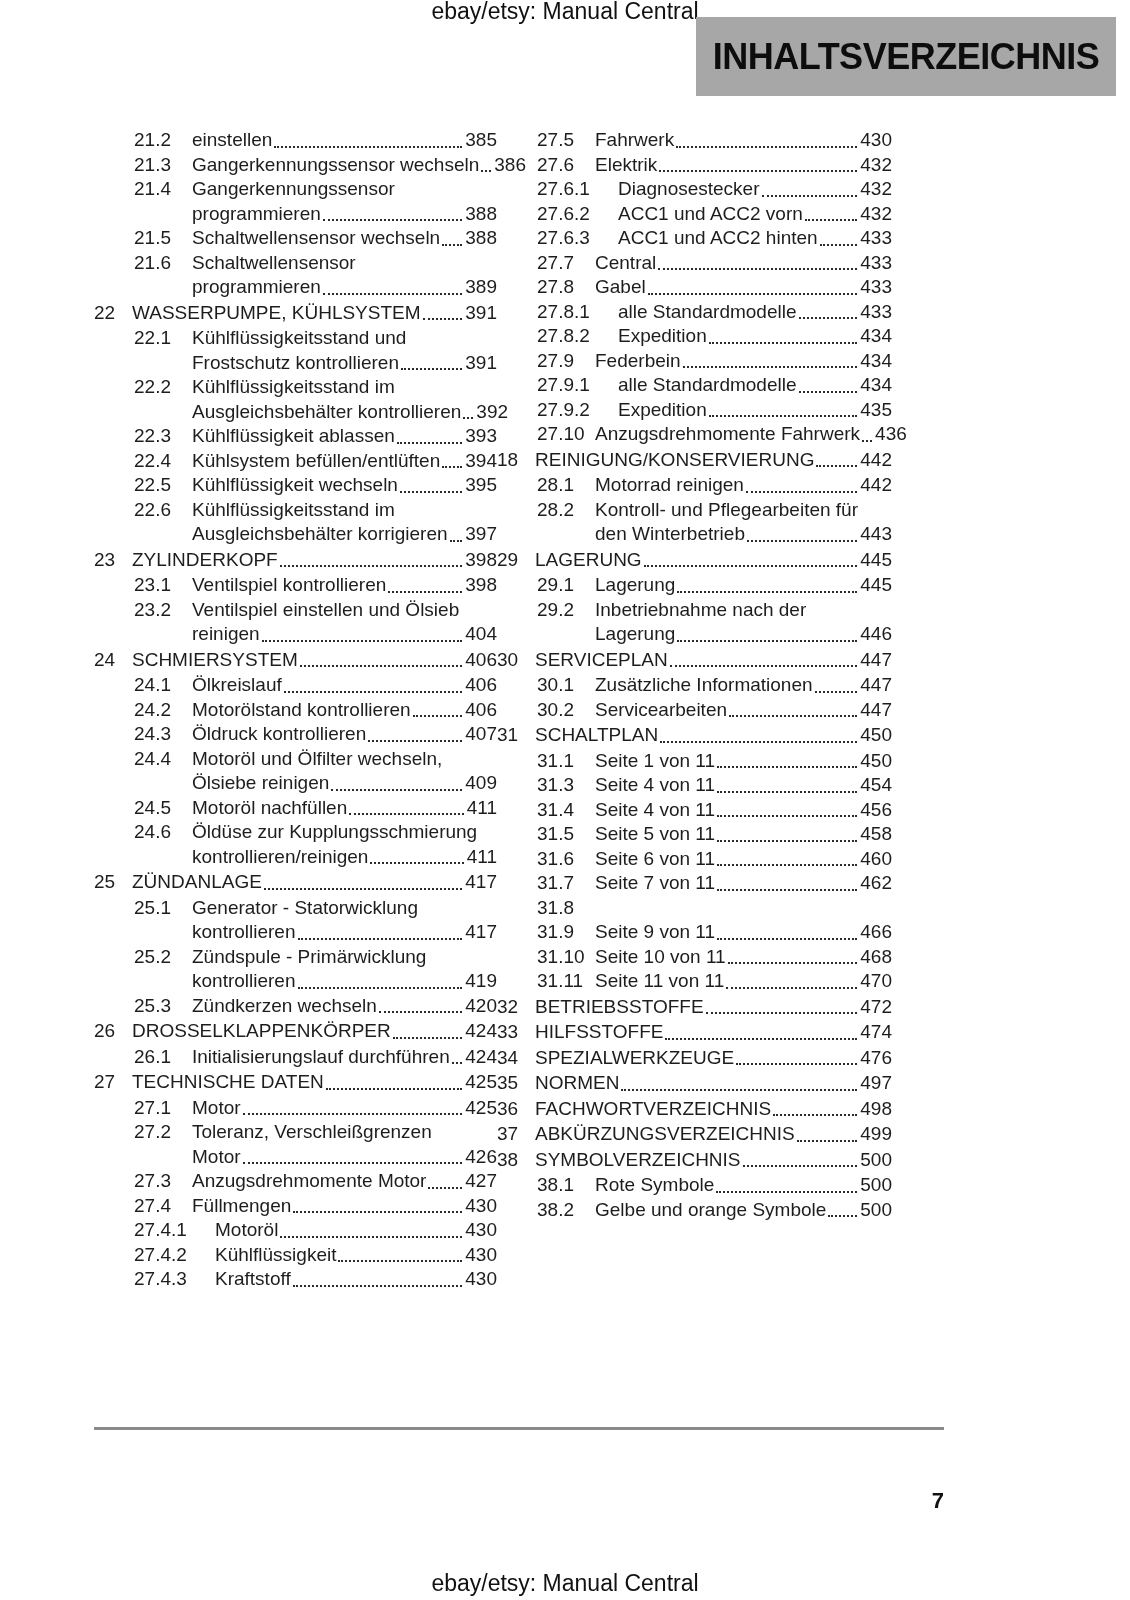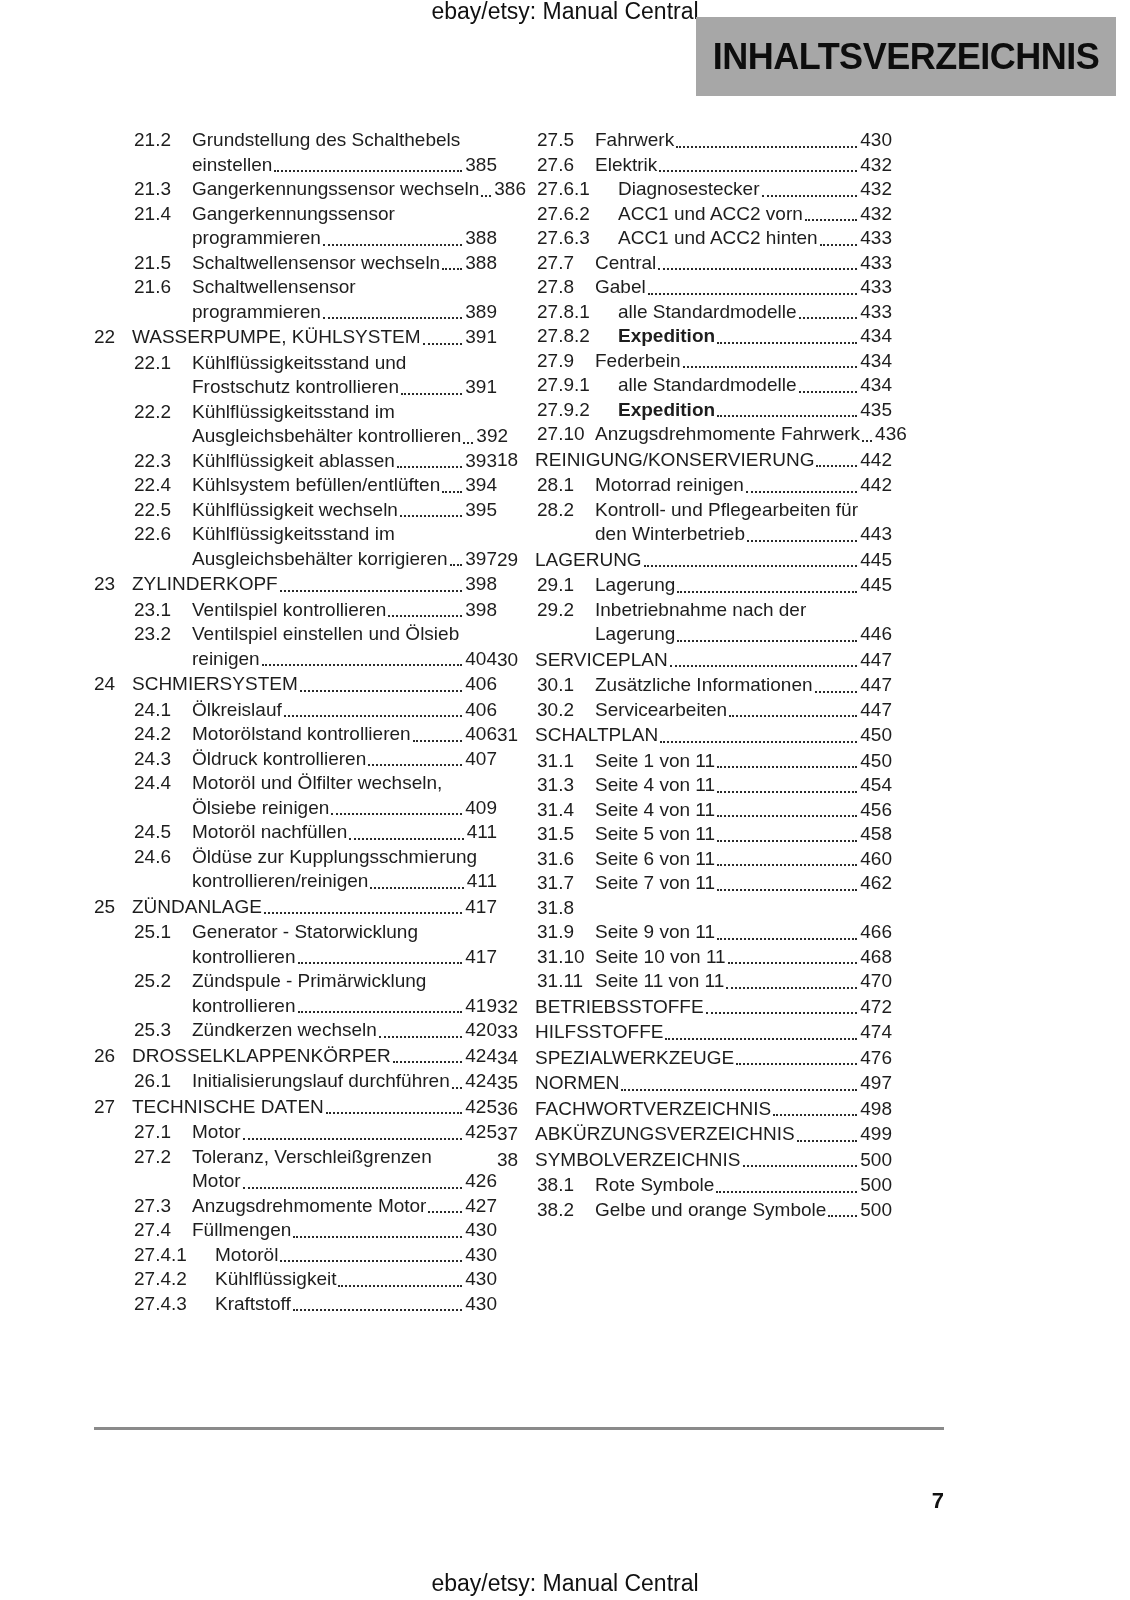--- a/index.html
+++ b/index.html
@@ -39,21 +39,21 @@
   .entry.chapter{margin:1px 0;}
   .entry.sub,.entry.subsub{margin-left:40px;}
   .entry .num{flex:0 0 auto;}
   .entry.chapter .num{width:38px;}
   .entry.sub .num{width:58px;}
   .entry.subsub .num{width:81px;}
   .entry .content{flex:1;min-width:0;}
   .entry .line{white-space:nowrap;}
   .lastline{display:flex;align-items:flex-end;}
   .lastline .title{white-space:nowrap;}
-  .lastline .title.bold{font-weight:700;}
+  .lastline .title.bold{font-weight:400;}
   .leader{
     flex:1;min-width:10px;
     border-bottom:2.5px dotted #2b2b2b;
     margin:0 3px 5px 2px;
   }
   .lastline .page{flex:0 0 auto;}
   .footer-rule{
     position:absolute;left:94px;top:1427px;width:850px;height:3px;
     background:var(--rule-gray);
   }
@@ -73,21 +73,20 @@
 
 <div class="header-box">
   <span class="title">INHALTSVERZEICHNIS</span>
 </div>
 
 <div class="toc">
   <div class="col-left" id="col-left">
       <div class="entry sub">
         <span class="num">21.2</span>
         <div class="content">
-          <div class="line">Grundstellung des Schalthebels</div>
           <div class="lastline">
             <span class="title">einstellen</span>
             <span class="leader"></span>
             <span class="page">385</span>
           </div>
         </div>
       </div>
       <div class="entry sub">
         <span class="num">21.3</span>
         <div class="content">

